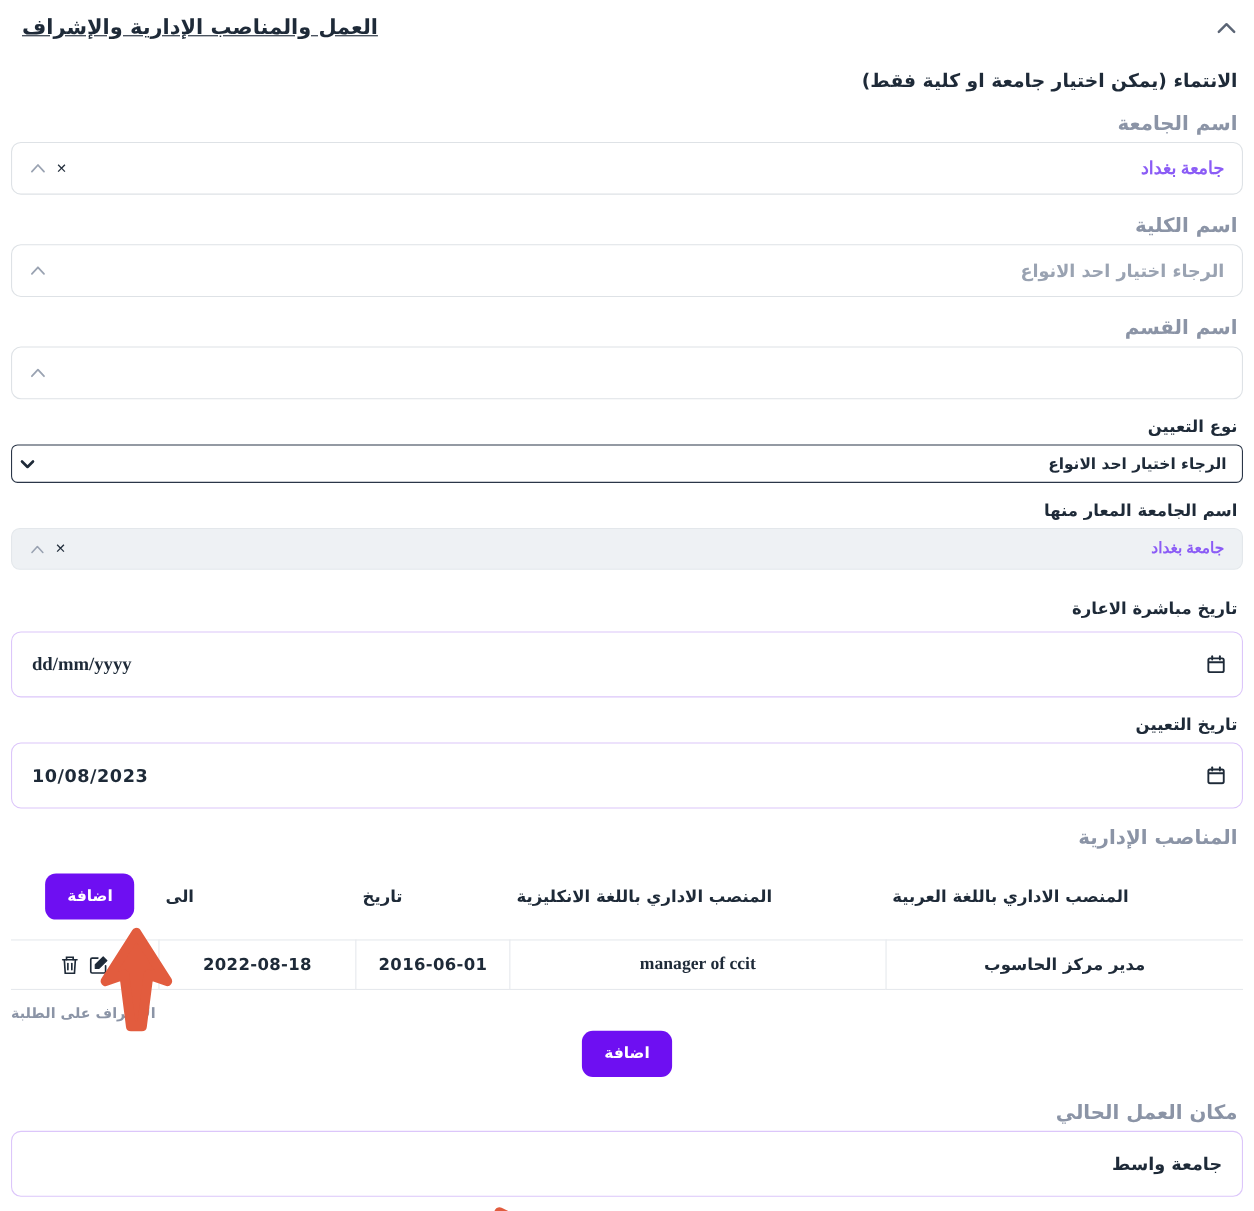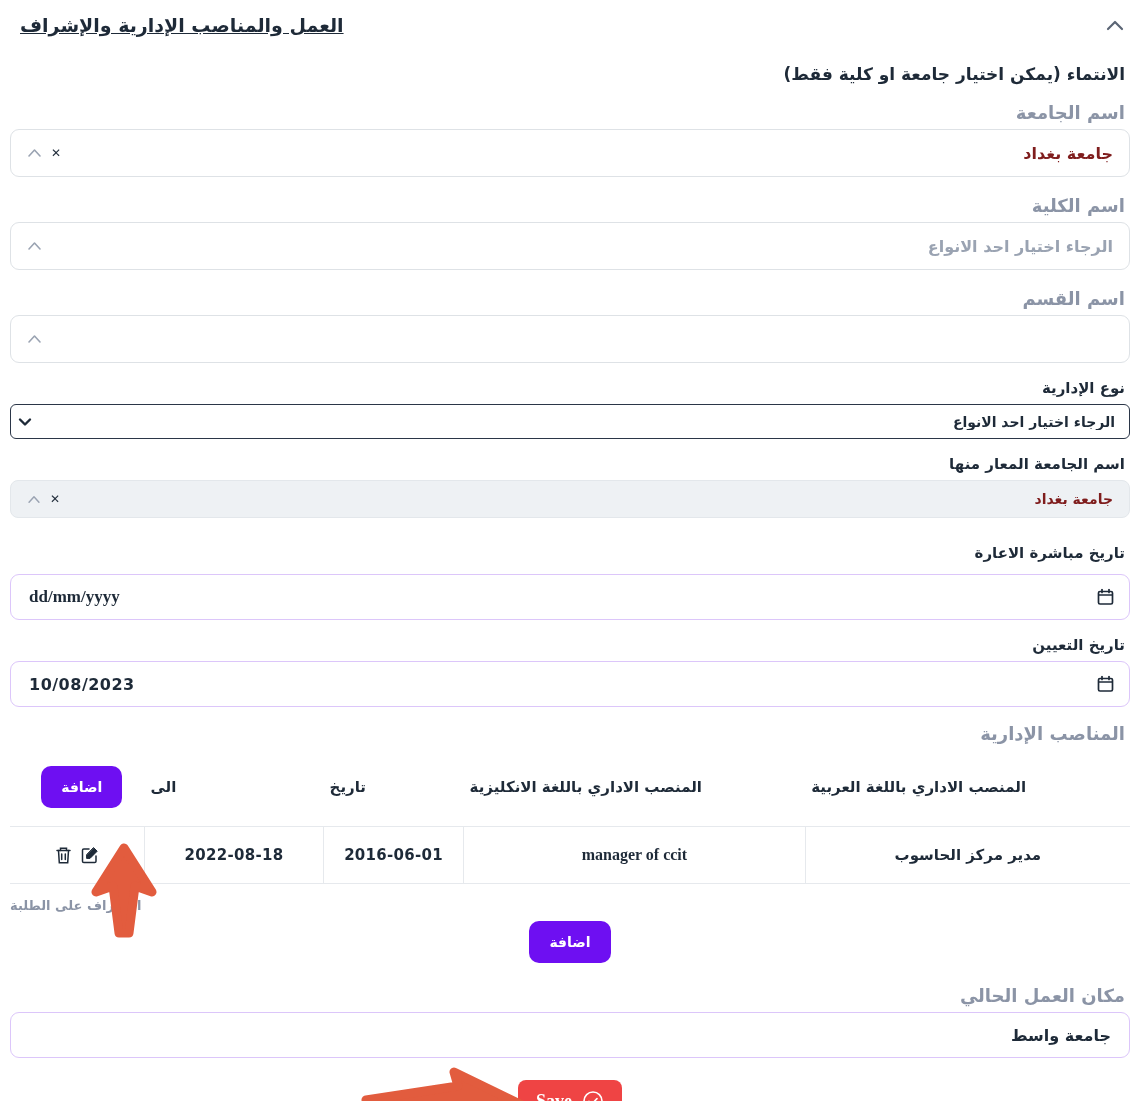--- a/index.html
+++ b/index.html
@@ -22,41 +22,41 @@
   .field-label-muted { font-size:18px; font-weight:600; color:#8b94a6; margin:18px 5px 6px 0; text-align:right; }
   .field-label-dark  { font-size:15px; font-weight:700; color:#1e2a38; margin:16px 5px 7px 0; text-align:right; }
 
   
   .select-box {
     display:flex; align-items:center; justify-content:space-between;
     height:48px; border:1px solid #dee2e6; border-radius:9px; background:#fff;
     padding:0 16px; cursor:pointer;
   }
   .select-box.disabled { background:#eef1f4; border-color:#e3e7eb; height:38px; border-radius:8px; }
-  .select-value { font-size:16px; font-weight:700; color:#7f1d1d; }
+  .select-value { font-size:16px; font-weight:700; color:#8b5cf6;font-family:Liberation Serif, serif; }
   .select-box.disabled .select-value { font-size:14px; }
   .select-placeholder { font-size:16px; font-weight:600; color:#9aa3b2; }
   .indicators { display:flex; align-items:center; gap:9px; direction:ltr; }
   .chev-up { color:#9aa3b2; display:flex; }
   .clear-x { color:#1e2a38; font-size:12px; font-weight:700; line-height:1; cursor:pointer; }
 
   
   .native-select-wrap { position:relative; }
   .native-select {
     width:100%; height:35px; appearance:none; -webkit-appearance:none;
     border:1px solid #2b3648; border-radius:6px; background:#fff;
     font-family:"DejaVu Sans", sans-serif; font-size:14px; font-weight:700; color:#1e2a38;
     padding:0 14px 0 30px; direction:rtl; text-align:right; cursor:pointer;
   }
   .native-chev { position:absolute; left:8px; top:50%; transform:translateY(-50%); pointer-events:none; display:flex; color:#1e2a38; }
 
   
   .date-input-wrap { position:relative; }
   .date-input, .text-input {
-    width:100%; height:46px; border:1px solid #dcc6fa; border-radius:9px; background:#fff;
+    width:100%; height:60px; border:1px solid #dcc6fa; border-radius:9px; background:#fff;
     padding:0 18px; font-size:16px; font-weight:700; color:#1e2a38; outline:none;
   }
   .date-input { direction:ltr; text-align:left; padding-right:44px; }
   .date-input.serif { font-family:"Liberation Serif","DejaVu Serif", serif; font-size:17px; }
   .date-input.sans  { font-family:"DejaVu Sans", sans-serif; letter-spacing:0.5px; }
   .cal-icon { position:absolute; right:16px; top:50%; transform:translateY(-50%); pointer-events:none; display:flex; }
   .text-input { font-family:"DejaVu Sans", sans-serif; text-align:right; direction:rtl; }
 
   
   .btn-purple {
@@ -69,21 +69,21 @@
     font-family:"Liberation Serif","DejaVu Serif", serif; font-size:18px; font-weight:700;
     padding:10px 18px; cursor:pointer; display:inline-flex; align-items:center; gap:10px; direction:ltr;
   }
 
   
   .positions-table { width:100%; border-collapse:collapse; margin-top:8px; }
   .positions-table th { font-size:15px; font-weight:700; color:#1e2a38; text-align:left; padding:14px 6px 18px; }
   .positions-table th.actions-col { text-align:right; padding-right:22px; }
   .positions-table td {
     border-top:1px solid #e6e9ed; border-bottom:1px solid #e6e9ed;
-    font-size:15px; font-weight:700; color:#1e2a38; text-align:center; padding:12px 6px; height:57px;
+    font-size:15px; font-weight:700; color:#1e2a38; text-align:center; padding:12px 6px; height:45px;
   }
   .positions-table td + td { border-left:none; }
   .positions-table td:not(:last-child) { border-left:1px solid #e6e9ed; }
   td.en-cell { font-family:"Liberation Serif","DejaVu Serif", serif; font-size:16px; direction:ltr; }
   td.num-cell { direction:ltr; letter-spacing:0.3px; }
   .row-actions { display:flex; align-items:center; justify-content:center; gap:9px; direction:ltr; }
   .icon-btn { display:flex; cursor:pointer; color:#1e2a38; background:none; border:none; padding:0; }
 
   .supervision-row { display:flex; flex-direction:column; align-items:center; margin-top:4px; }
   .supervision-label { align-self:flex-end; font-size:13px; font-weight:600; color:#8b94a6; margin:10px 5px 8px 0; }
@@ -144,21 +144,21 @@
     <span class="indicators">
       <span class="chev-up">
         <svg width="15" height="10" viewBox="0 0 15 10" fill="none" stroke="currentColor" stroke-width="1.6" stroke-linecap="round" stroke-linejoin="round">
             <polyline points="2,8 7.5,2 13,8"></polyline>
           </svg>
       </span>
     </span>
   </div>
 
   
-  <div class="field-label-dark">نوع الإدارية</div>
+  <div class="field-label-dark">نوع التعيين</div>
   <div class="native-select-wrap">
     <select class="native-select">
       <option>الرجاء اختيار احد الانواع</option>
     </select>
     <span class="native-chev">
       <svg width="14" height="10" viewBox="0 0 14 10" fill="none" stroke="currentColor" stroke-width="2.4" stroke-linecap="round" stroke-linejoin="round">
           <polyline points="2,2.5 7,7.5 12,2.5"></polyline>
         </svg>
     </span>
   </div>

